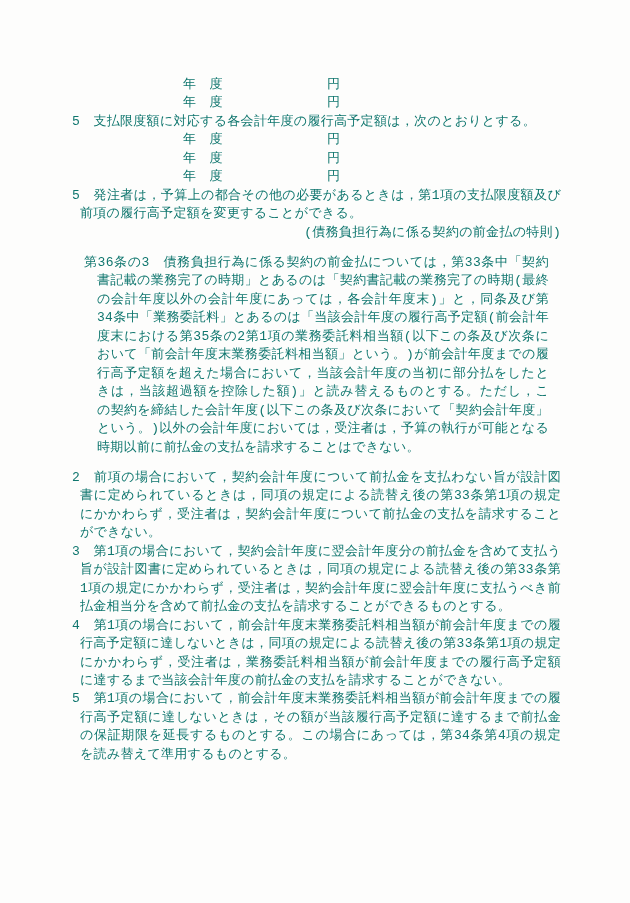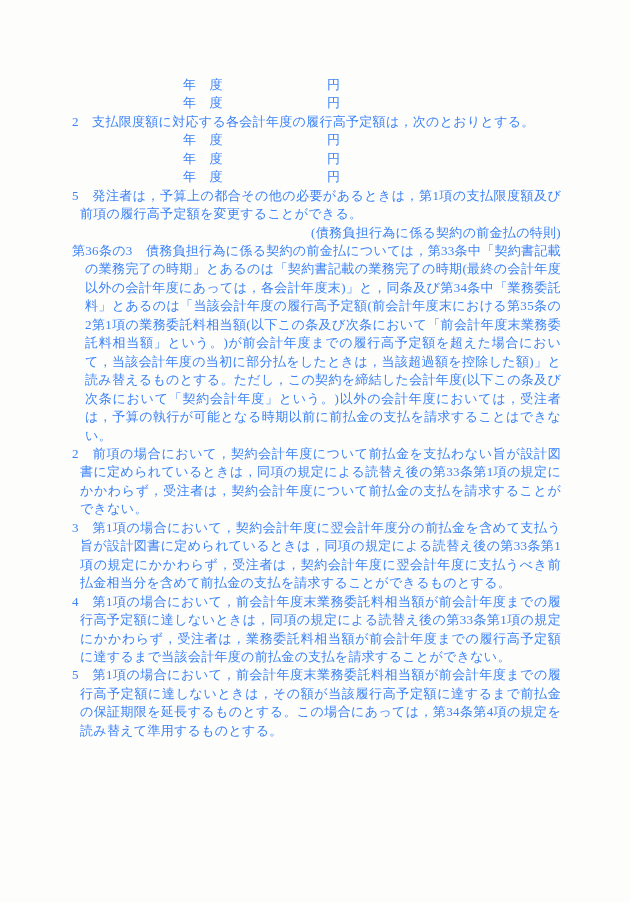--- a/index.html
+++ b/index.html
@@ -6,22 +6,22 @@
     margin: 0;
     padding: 0;
     background: #e8e8e6;
   }
   .page {
     position: relative;
     width: 630px;
     height: 903px;
     margin: 0;
     background: #fdfdfc;
-    color: #3b82f6;
-    font-family: Liberation Serif, serif;
+    color: #0f766e;
+    font-family: Liberation Mono, monospace;
     font-size: 13px;
     line-height: 18.45px;
     overflow: hidden;
   }
   .content {
     position: absolute;
     top: 76px;
     left: 72px;
     width: 489px;
     text-align: justify;
@@ -41,21 +41,21 @@
     left: 255px;
   }
   .para {
     padding-left: 8px;
     text-indent: -8px;
     margin: 0;
   }
   .article {
     padding-left: 13px;
     text-indent: -13px;
-    margin: 0;
+    margin: 12px;
   }
   .heading {
     padding-left: 11px;
     text-align: right;
     margin: 0;
   }
 </style>
 </head>
 <body>
 
@@ -65,21 +65,21 @@
     <div class="amount-row">
       <span class="year">年　度</span>
       <span class="yen">円</span>
     </div>
 
     <div class="amount-row">
       <span class="year">年　度</span>
       <span class="yen">円</span>
     </div>
 
-    <p class="para">2　支払限度額に対応する各会計年度の履行高予定額は，次のとおりとする。</p>
+    <p class="para">5　支払限度額に対応する各会計年度の履行高予定額は，次のとおりとする。</p>
 
     <div class="amount-row">
       <span class="year">年　度</span>
       <span class="yen">円</span>
     </div>
 
     <div class="amount-row">
       <span class="year">年　度</span>
       <span class="yen">円</span>
     </div>

